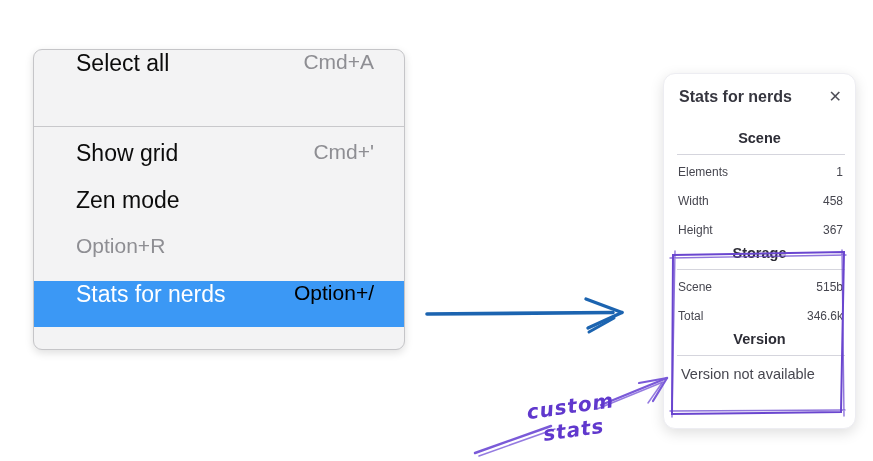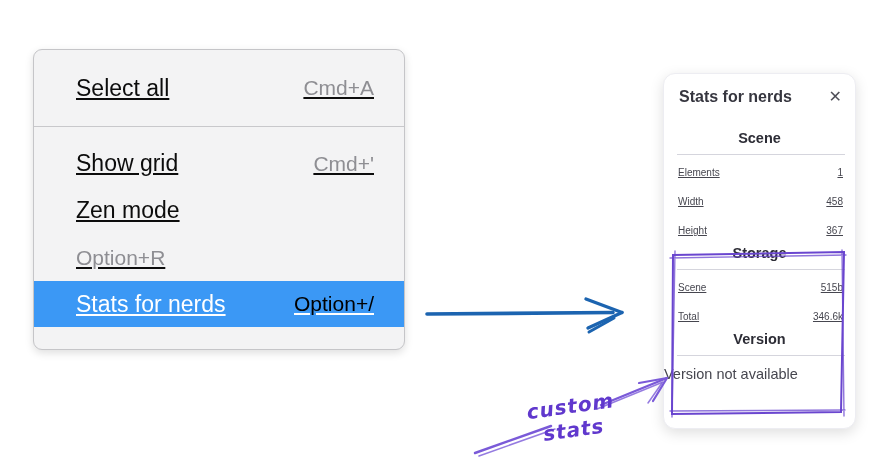--- a/index.html
+++ b/index.html
@@ -12,24 +12,23 @@
   .context-menu{
     position:absolute;left:33px;top:49px;width:372px;height:301px;
     background:#f3f3f4;border:1px solid #c5c5c8;border-radius:9px;
     box-shadow:0 3px 9px rgba(0,0,0,.13);
     box-sizing:border-box;overflow:hidden;
   }
   .menu-first-section{height:76px;display:flex;align-items:center;}
   .menu-divider{height:1px;background:#c8c8cb;width:100%;}
   .menu-section-2{padding-top:13px;}
   .menu-row{
-    display:flex;justify-content:space-between;align-items:center;
+    display:flex;justify-content:space-between;
     padding:0 30px 0 42px;height:47px;font-size:23px;color:#0c0c0c;width:100%;
     box-sizing:border-box;
-    text-decoration:underline;
   }
   .menu-first-section .menu-row{height:76px;}
   .menu-row .shortcut{font-size:21px;color:#8e8e93;}
   .menu-row.highlighted{background:#3b98f5;color:#ffffff;height:46px;}
   .menu-row.highlighted .shortcut{color:#000000;}
 
   
   .blue-arrow{position:absolute;left:420px;top:294px;}
 
   
@@ -41,23 +40,23 @@
   }
   .panel-header{display:flex;align-items:center;justify-content:space-between;padding:14px 13px 0 15px;}
   .panel-title{font-weight:bold;font-size:16px;color:#36363f;}
   .close-btn{font-size:16px;color:#4f4f58;line-height:1;cursor:default;}
   .section-heading{text-align:center;font-weight:bold;font-size:14.5px;color:#2d2d36;}
   .heading-scene{margin-top:24px;}
   .heading-mid{margin-top:0;}
   hr.sep{border:none;border-top:1px solid #d5d5dd;margin:8px 10px 3px 13px;}
   .stat-row{
     display:flex;justify-content:space-between;
-    font-size:10px;line-height:19px;padding:5px 12px 5px 14px;color:#46464f;text-decoration:underline;
+    font-size:12px;line-height:19px;padding:5px 12px 5px 14px;color:#46464f;
   }
-  .version-note{font-size:14.5px;padding:7px 12px 0 0;color:#46464f;}
+  .version-note{font-size:14.5px;padding:7px 12px 0 17px;color:#46464f;}
 
   
   .purple-box{position:absolute;left:666px;top:248px;pointer-events:none;}
   .purple-arrow{position:absolute;left:455px;top:362px;pointer-events:none;}
   .annotation-text{
     position:absolute;left:494px;top:394px;width:156px;text-align:center;
     font-size:20px;font-weight:bold;font-style:italic;letter-spacing:1px;
     color:#6038cd;transform:rotate(-8deg);
     font-family:"DejaVu Sans",sans-serif;
   }

